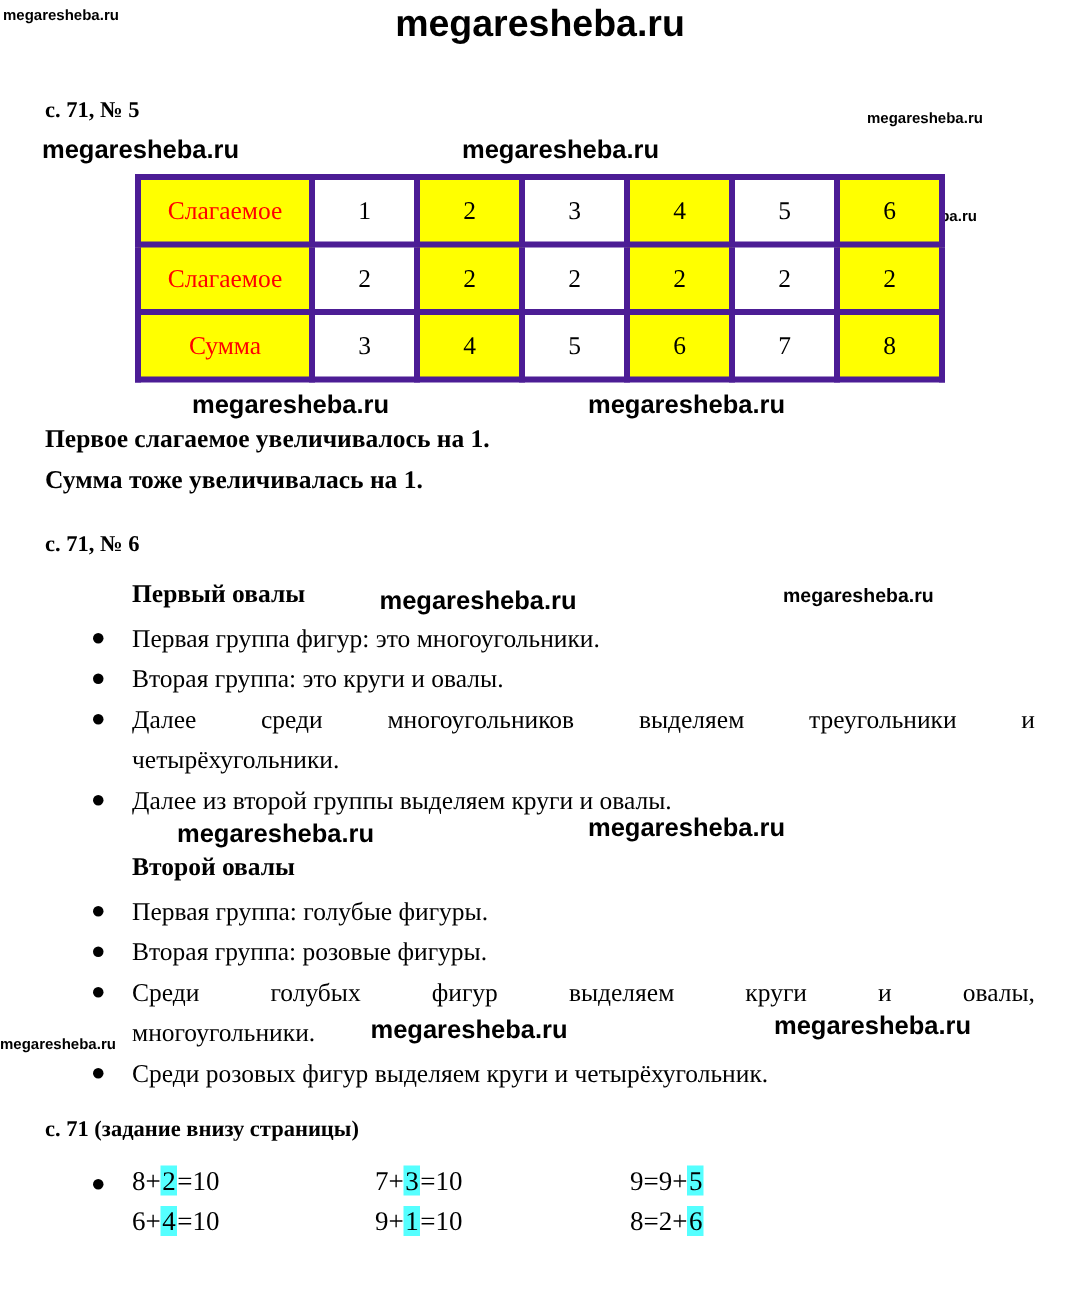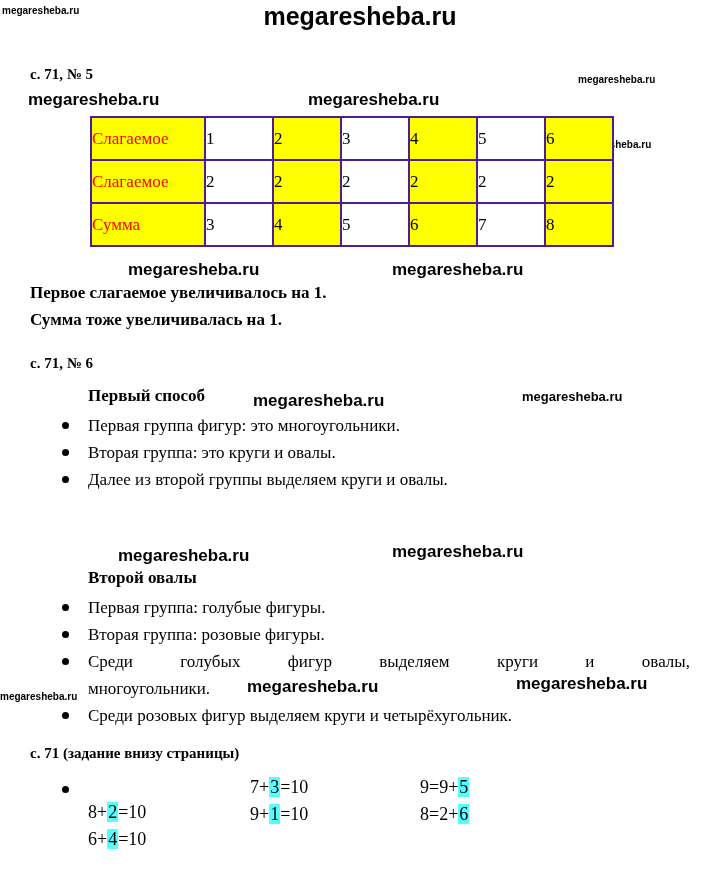--- a/index.html
+++ b/index.html
@@ -19,39 +19,39 @@
   .p14{left:516px;top:674px;}.p15{left:0px;top:691px;}
 
   
   .heading{position:absolute;font-weight:700;font-size:15px;}
   .h5{left:30px;top:66px;} .h6{left:30px;top:355px;} .hb{left:30px;top:745px;}
   .bold-line{position:absolute;left:30px;font-weight:700;font-size:17px;}
   .c1{top:283px;} .c2{top:310px;}
 
   
   .sum-table{position:absolute;left:90px;top:116px;border-collapse:collapse;}
-  .sum-table td{border:2px solid #4c1d95;font-size:17px;height:41px;padding:0;}
+  .sum-table td{border:4px solid #4c1d95;text-align:center;font-size:17px;height:41px;padding:0;}
   td.lbl{width:112px;color:var(--table-header-red,#f00);}
   td.num{width:66px;}
   td.yellow{background:var(--highlight-yellow,#ff0);}
 
   
   .method-title{position:absolute;left:88px;font-weight:700;font-size:17px;}
   .mt1{top:386px;} .mt2{top:568px;}
   .list{position:absolute;left:62px;width:628px;font-size:17px;line-height:27px;}
   .l1{top:412px;} .l2{top:594px;}
   .li{display:flex;}
   .dot{width:7px;height:7px;border-radius:50%;background:#000;flex:0 0 auto;margin:10px 19px 0 0;}
   .li-text{width:602px;}
   .just{text-align:justify;text-align-last:justify;white-space:pre-line;}
 
   
   .eq{position:absolute;font-size:18px;white-space:nowrap;}
   .er0{top:777px;} .er1{top:804px;}
-  .ec0{left:88px;margin-top:25px;} .ec1{left:250px;} .ec2{left:420px;}
+  .ec0{left:88px;} .ec1{left:250px;} .ec2{left:420px;}
   .hl{background:var(--highlight-cyan,#55ffff);padding:0 1px;}
   .eq-dot{position:absolute;left:62px;top:786px;width:7px;height:7px;border-radius:50%;background:#000;}
 </style>
 </head>
 <body>
 
 <div class="page">
 
   <div class="top-brand brandtxt">megaresheba.ru</div>
 
@@ -102,29 +102,34 @@
       <td class="num yellow">8</td>
     </tr>
   </tbody>
     </table>
 
   <div class="bold-line c1">Первое слагаемое увеличивалось на 1.</div>
   <div class="bold-line c2">Сумма тоже увеличивалась на 1.</div>
 
   <div class="heading h6">с. 71, № 6</div>
 
-  <div class="method-title mt1">Первый способ</div>
+  <div class="method-title mt1">Первый овалы</div>
   <div class="list l1">
     <div class="li">
       <span class="dot"></span>
       <div class="li-text">Первая группа фигур: это многоугольники.</div>
     </div>
     <div class="li">
       <span class="dot"></span>
       <div class="li-text">Вторая группа: это круги и овалы.</div>
+    </div>
+    <div class="li">
+      <span class="dot"></span>
+      <div class="li-text just">Далее среди многоугольников выделяем треугольники и
+четырёхугольники.</div>
     </div>
     <div class="li">
       <span class="dot"></span>
       <div class="li-text">Далее из второй группы выделяем круги и овалы.</div>
     </div>
   </div>
 
   <div class="method-title mt2">Второй овалы</div>
   <div class="list l2">
     <div class="li">

